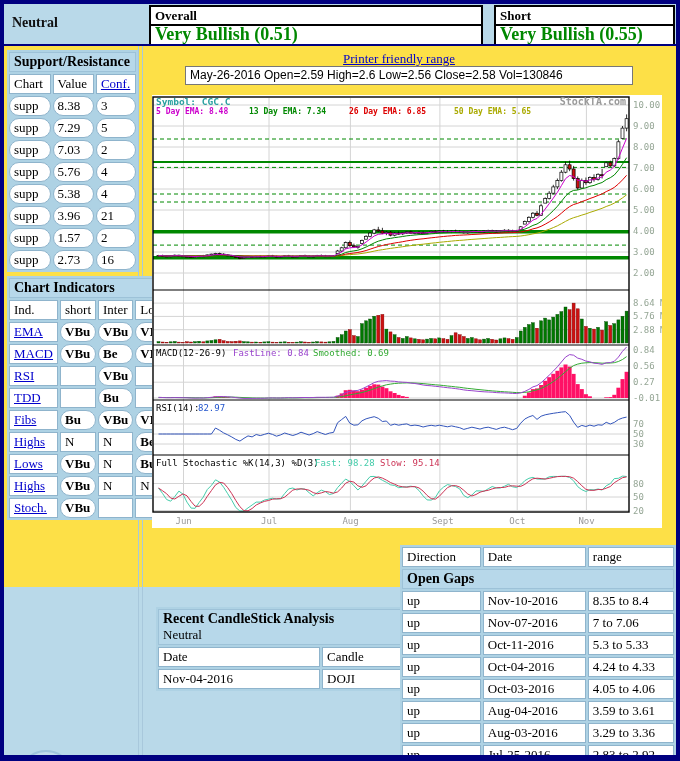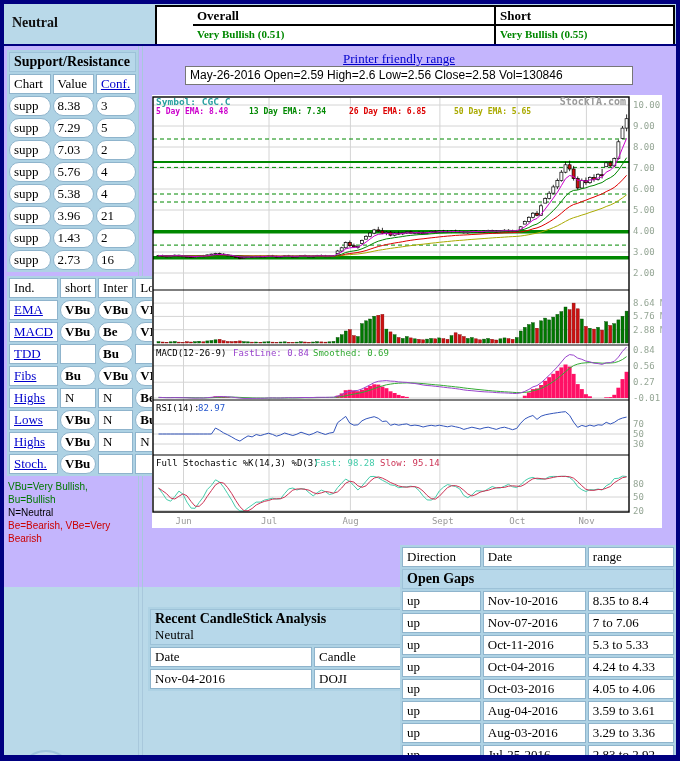--- a/index.html
+++ b/index.html
@@ -4,56 +4,56 @@
 <style>
   html,body{margin:0;padding:0;}
   body{width:680px;height:761px;background:#000080;position:relative;
        font-family:"Liberation Serif",serif;overflow:hidden;}
   .page{position:absolute;left:4px;top:4px;width:672px;height:751px;background:#b9d9e9;overflow:hidden;}
   
   .topband{position:absolute;left:0;top:0;width:672px;height:40px;background:#b9d9e9;}
   .analysis-label{position:absolute;left:8px;top:11px;font-weight:bold;font-size:14px;color:#111;}
   .scorebox{position:absolute;top:1px;background:#fff;border:2px solid #000;}
   .scorebox .hd{font-weight:bold;font-size:13px;padding:0 4px;height:17px;line-height:17px;border-bottom:2px solid #000;color:#000;}
-  .scorebox .val{font-weight:bold;font-size:11px;padding:0 4px;height:20px;line-height:16px;color:#008800;}
+  .scorebox .val{font-weight:bold;font-size:18px;padding:0 4px;height:20px;line-height:16px;color:#008800;}
   .divider{position:absolute;left:0;top:40px;width:672px;height:2px;background:#000080;}
   
-  .content{position:absolute;left:0;top:42px;width:672px;height:541px;background:#c4b5fd;}
+  .content{position:absolute;left:0;top:42px;width:672px;height:541px;background:#fde047;}
   .vline{position:absolute;top:0;width:1px;height:709px;background:#a8c8dc;}
   .sidebar{position:absolute;left:0;top:0;width:134px;height:709px;}
   .main{position:absolute;left:140px;top:0;width:532px;height:709px;}
   
   table.sta{border-collapse:separate;border-spacing:2px;background:#aed2e4;margin:4px 0 0 3px;}
   table.sta td{background:#fff;border:1px solid #8fb4cc;font-size:13px;padding:1px 4px;color:#000;}
   table.sta td.title{background:#b7d8ea;border:1px solid #9dc2d8;font-weight:bold;font-size:14px;}
   .g{color:#007700;border-radius:10px;}
   .r{color:#cc0000;border-radius:10px;}
   .b{font-weight:bold;}
   a.lnk{color:#0000cc;text-decoration:underline;cursor:pointer;}
   .legend-note{margin:4px 0 0 4px;font-family:"Liberation Sans",sans-serif;font-size:10px;line-height:13px;}
   
   .plink{position:absolute;left:0;top:5px;width:510px;text-align:center;font-size:13px;}
   .ohlcbox{position:absolute;left:41px;top:20px;width:438px;height:17px;background:#fff;border:1px solid #777;
            font-family:"Liberation Sans",sans-serif;font-size:12px;line-height:17px;padding:0 4px;color:#000;white-space:nowrap;}
   .chartwrap{position:absolute;left:8px;top:49px;width:510px;height:433px;}
   .gapswrap{position:absolute;left:256px;top:499px;}
-  .candlewrap{position:absolute;left:4px;top:561px;}
+  .candlewrap{position:absolute;left:12px;top:561px;}
   .cs-sub{font-weight:normal;font-size:13px;}
   .circle-deco{position:absolute;left:14px;top:704px;width:52px;height:52px;border-radius:50%;
                background:#c2dcec;border:2px solid #9fc4dc;}
   svg text{font-family:"DejaVu Sans Mono",monospace;}
 </style>
 </head>
 <body>
 
 <div class="page">
 
   <div class="topband">
     <div class="analysis-label">Neutral</div>
-    <div class="scorebox" style="left:151px;width:330px;padding-left:36px;">
+    <div class="scorebox" style="left:145px;width:330px;">
       <div class="hd">Overall</div>
       <div class="val">Very Bullish (0.51)</div>
     </div>
     <div class="scorebox" style="left:490px;width:177px;">
       <div class="hd">Short</div>
       <div class="val">Very Bullish (0.55)</div>
     </div>
   </div>
   <div class="divider"></div>
 
@@ -99,34 +99,37 @@
               <td class="g" style="width:36px">5.38</td>
               <td class="g" style="width:32px">4</td>
             </tr>
             <tr>
               <td class="g" style="width:38px">supp</td>
               <td class="g" style="width:36px">3.96</td>
               <td class="g" style="width:32px">21</td>
             </tr>
             <tr>
               <td class="g" style="width:38px">supp</td>
-              <td class="g" style="width:36px">1.43</td>
+              <td class="g" style="width:36px">1.57</td>
               <td class="g" style="width:32px">2</td>
             </tr>
             <tr>
               <td class="g" style="width:38px">supp</td>
               <td class="g" style="width:36px">2.73</td>
               <td class="g" style="width:32px">16</td>
             </tr>
           </tbody>
 
       </table>
 
       <table class="sta">
         <tbody>
+          <tr>
+              <td class="title" colspan="4">Chart Indicators</td>
+            </tr>
           <tr id="ci-head">
               <td class="" style="width:40px">Ind.</td>
               <td class="" style="width:25px">short</td>
               <td class="" style="width:25px">Inter</td>
               <td class="" style="width:25px">Long</td>
             </tr>
           </tbody>
           <tbody id="ci-body">
             <tr>
               <td class="" style="width:40px"><a class="lnk">EMA</a></td>
@@ -134,20 +137,26 @@
               <td class="g b" style="width:25px">VBu</td>
               <td class="g b" style="width:25px">VBu</td>
             </tr>
             <tr>
               <td class="" style="width:40px"><a class="lnk">MACD</a></td>
               <td class="g b" style="width:25px">VBu</td>
               <td class="r b" style="width:25px">Be</td>
               <td class="g b" style="width:25px">VBu</td>
             </tr>
             <tr>
+              <td class="" style="width:40px"><a class="lnk">RSI</a></td>
+              <td class="" style="width:25px"></td>
+              <td class="g b" style="width:25px">VBu</td>
+              <td class="" style="width:25px"></td>
+            </tr>
+            <tr>
               <td class="" style="width:40px"><a class="lnk">TDD</a></td>
               <td class="" style="width:25px"></td>
               <td class="g b" style="width:25px">Bu</td>
               <td class="" style="width:25px"></td>
             </tr>
             <tr>
               <td class="" style="width:40px"><a class="lnk">Fibs</a></td>
               <td class="g b" style="width:25px">Bu</td>
               <td class="g b" style="width:25px">VBu</td>
               <td class="g b" style="width:25px">VBu</td>
@@ -173,25 +182,20 @@
             <tr>
               <td class="" style="width:40px"><a class="lnk">Stoch.</a></td>
               <td class="g b" style="width:25px">VBu</td>
               <td class="" style="width:25px"></td>
               <td class="" style="width:25px"></td>
             </tr>
           </tbody>
 
       </table>
 
-      <div class="legend-note">
-        <div class="g">VBu=Very Bullish,   Bu=Bullish</div>
-        <div>N=Neutral</div>
-        <div class="r">Be=Bearish,   VBe=Very Bearish</div>
-      </div>
     </div>
 
     <div class="main">
       <div class="plink"><a class="lnk">Printer friendly range</a></div>
       <div class="ohlcbox">May-26-2016 Open=2.59 High=2.6 Low=2.56 Close=2.58 Vol=130846</div>
 
       <div class="chartwrap">
         <svg id="chart-svg" width="510" height="433" viewBox="0 0 510 433">
             <rect x="0" y="0" width="510" height="433" fill="#ffffff"></rect>
             <line x1="31.5" y1="3" x2="31.5" y2="416" stroke="#d4d4d4" stroke-width="1"></line>

